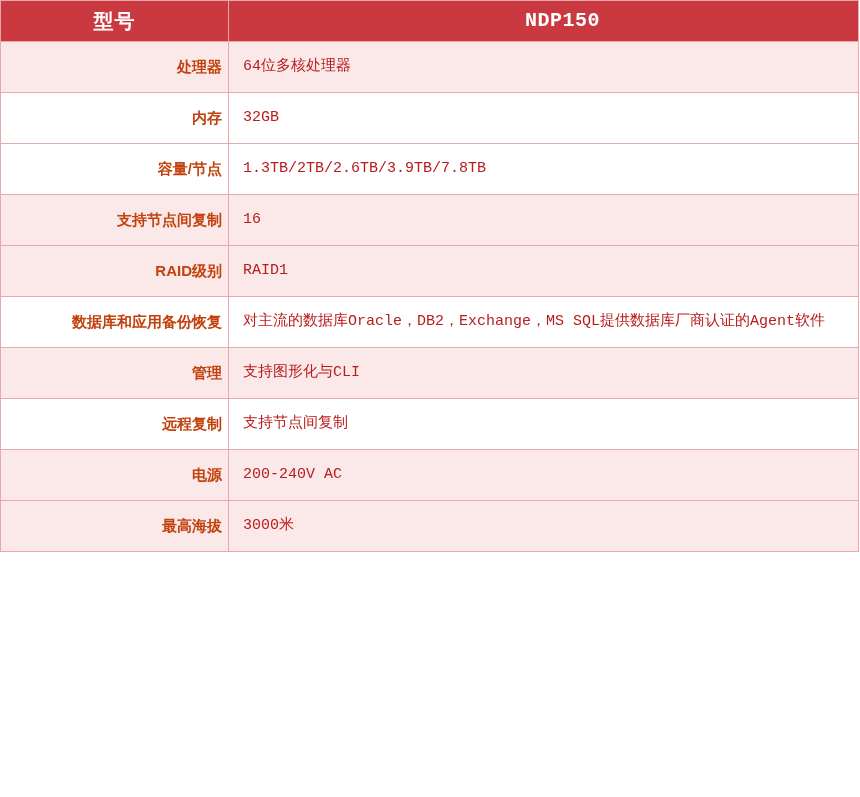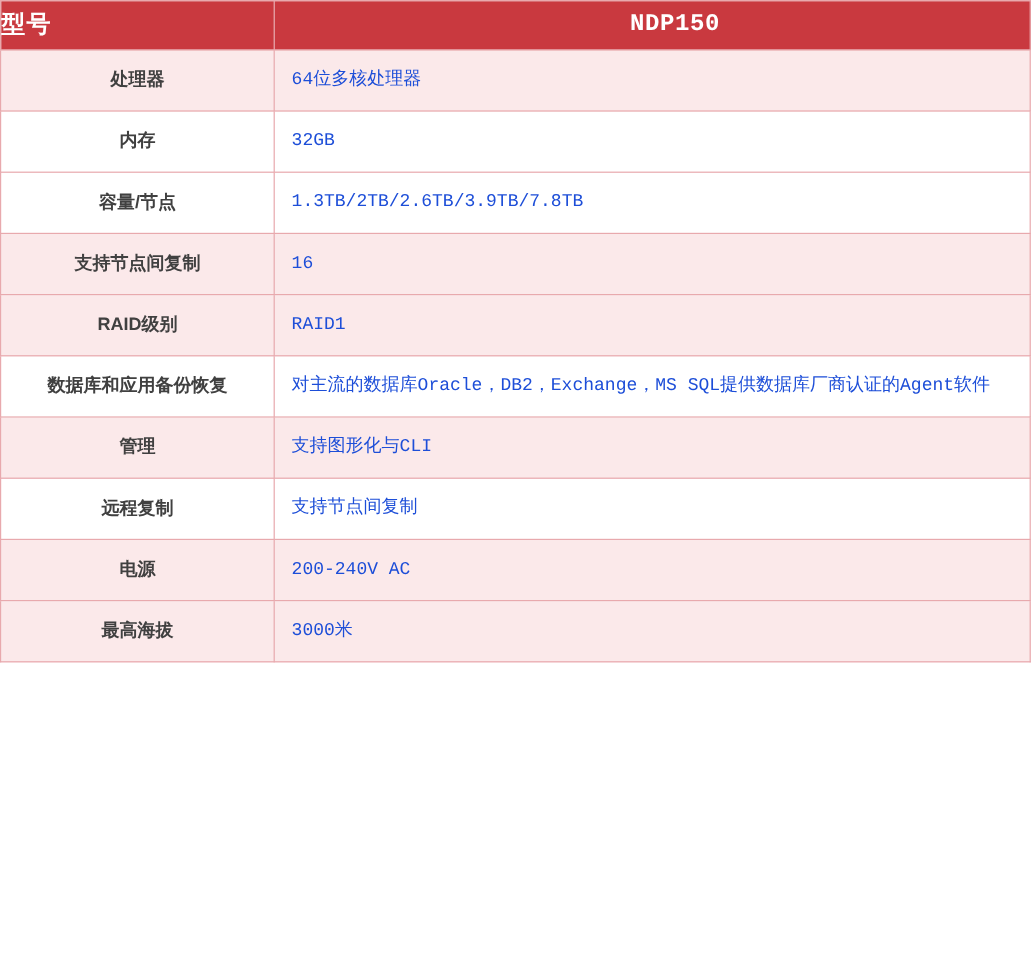--- a/index.html
+++ b/index.html
@@ -32,44 +32,44 @@
   
   thead th {
     background: #c9393f;
     color: #ffffff;
     font-size: 20px;
     font-weight: bold;
     height: 40px;
     line-height: 40px;
   }
   thead th.h-label {
-    text-align: left;
+    text-align: center;
     letter-spacing: 1px;
   }
   thead th.h-value {
     text-align: center;
     padding-left: 38px;
     font-family: "Liberation Mono", "DejaVu Sans Mono", monospace;
     font-weight: bold;
     letter-spacing: 0.5px;
   }
 
   
   td.label {
-    text-align: center;
+    text-align: right;
     font-weight: bold;
     font-size: 15px;
-    color: #404040;
+    color: #c2410c;
     padding: 10px 6px;
     line-height: 30px;
   }
   td.value {
     text-align: left;
     font-size: 15px;
-    color: #1d4ed8;
+    color: #b91c1c;
     padding: 10px 14px;
     line-height: 30px;
     font-family: "Liberation Mono", "DejaVu Sans Mono", monospace;
   }
   tr.alt td {
     background: #fbe9ea;
   }
   tr.plain td {
     background: #ffffff;
   }

